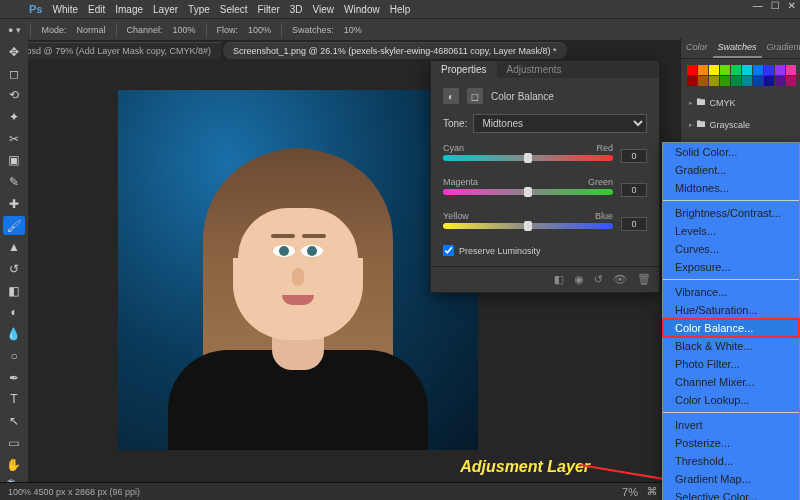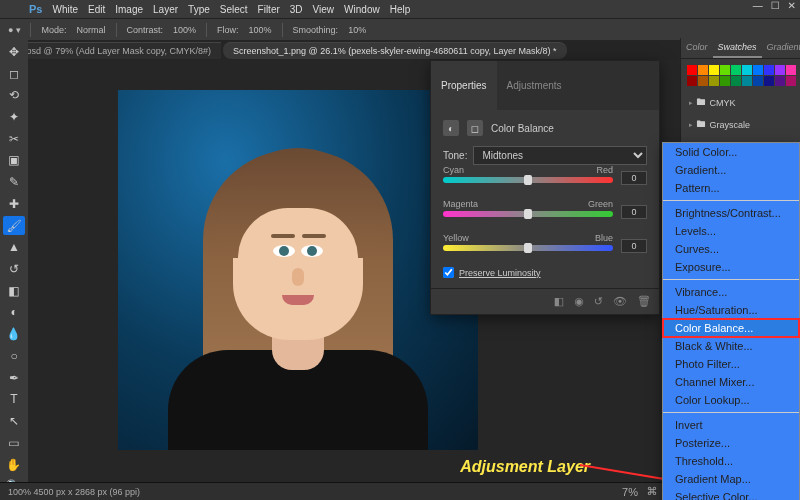--- a/index.html
+++ b/index.html
@@ -34,38 +34,38 @@
   .rpanel{position:absolute; right:0; top:38px; width:120px; bottom:18px; background:#3a3a3a; border-left:1px solid #222;}
   .rpanel .ptabs{display:flex; font-size:9px; color:#999; border-bottom:1px solid #222;font-style:italic;}
   .rpanel .ptabs div{padding:4px 5px;}
   .rpanel .ptabs .on{color:#ddd; border-bottom:2px solid #888;}
   .swatches{display:grid; grid-template-columns:repeat(10,1fr); gap:1px; padding:6px;}
   .sw{width:10px; height:10px;}
   .folder{padding:3px 8px; font-size:9px; color:#ccc; display:flex; align-items:center; gap:4px;}
   .folder::before{content:"▸"; font-size:7px; color:#888;}
   .props{position:absolute; top:60px; left:430px; width:230px; background:#383838; border:1px solid #222; box-shadow:0 4px 15px rgba(0,0,0,.5); z-index:5;}
   .props-tabs{display:flex; font-size:10px; background:#2f2f2f;}
-  .props-tabs div{padding:19px 10px; color:#888;}
+  .props-tabs div{padding:3px 10px; color:#888;}
   .props-tabs .on{color:#ddd; background:#383838;}
   .props-body{padding:10px 12px; font-size:10px; color:#ccc;}
   .props-title{display:flex; align-items:center; gap:8px; margin-bottom:10px;}
   .props-title .ico{width:16px;height:16px;background:#555;border-radius:2px;display:flex;align-items:center;justify-content:center;font-size:10px;}
-  .selrow{display:flex; align-items:center; gap:6px; }
+  .selrow{display:flex; align-items:center; gap:6px; margin-bottom:10px;}
   .selrow select{flex:1; background:#2a2a2a; border:1px solid #555; color:#ccc; font-size:10px; padding:2px 4px;}
   .srow{margin-bottom:8px;}
   .srow .lbls{display:flex; justify-content:space-between; font-size:9px; color:#aaa; margin-bottom:2px;}
   .srow .track{position:relative; height:14px;}
   .srow .grad{height:6px; border-radius:3px;}
   .g-cr{background:linear-gradient(90deg,#00cccc,#888,#ff3333);}
   .g-mg{background:linear-gradient(90deg,#ff33cc,#888,#33cc33);}
   .g-yb{background:linear-gradient(90deg,#ffee33,#888,#3355ff);}
   .srow .knob{position:absolute; top:-2px; left:50%; transform:translateX(-50%); width:8px; height:10px; background:#ddd; border-radius:2px;}
   .srow .val{width:26px; background:#2a2a2a; border:1px solid #555; color:#ccc; font-size:9px; text-align:center; padding:1px 0;}
   .sbox{display:flex; align-items:center; gap:8px;}
-  .chk{display:flex; align-items:center; gap:5px; margin-top:6px; font-size:9px;text-decoration:underline;}
+  .chk{display:flex; align-items:center; gap:5px; margin-top:6px; font-size:9px;}
   .chk input{width:11px;height:11px;}
   .props-foot{border-top:1px solid #222; padding:6px 8px; display:flex; justify-content:flex-end; gap:10px; color:#888; font-size:11px;}
   .ctx{position:absolute; right:0; top:142px; width:138px; background:#3b82f6; border:1px solid #888; box-shadow:0 4px 12px rgba(0,0,0,.5); z-index:10; font-size:11px; color:#222;}
   .ctx .mi{padding:3px 12px; cursor:default; white-space:nowrap;}
   .ctx .mi.hl{background:#2b7de1; color:#fff; outline:2px solid #ff2b2b; outline-offset:-1px;}
   .ctx hr{border:none; border-top:1px solid #ccc; margin:3px 0;}
   .statusbar{position:absolute; bottom:0; left:0; right:0; height:18px; background:#2f2f2f; border-top:1px solid #111; font-size:9px; color:#aaa; display:flex; align-items:center; padding:0 8px; justify-content:space-between;}
   .layerbtns{display:flex; gap:6px; align-items:center; font-size:11px; color:#aaa;}
   .layerbtns .b{width:16px;height:14px;display:flex;align-items:center;justify-content:center;}
   .layerbtns .b.adj{border:2px solid #ff2b2b; border-radius:50%; color:#ddd; font-size:10px;}
@@ -95,27 +95,27 @@
     <span>✕</span>
   </div>
 </div>
 
 <div class="optbar">
   <span>● ▾</span>
   <span class="sep"></span>
   <span>Mode:</span>
   <span>Normal</span>
   <span class="sep"></span>
-  <span>Contrast:</span>
+  <span>Channel:</span>
   <span>100%</span>
   <span class="sep"></span>
   <span>Flow:</span>
   <span>100%</span>
   <span class="sep"></span>
-  <span>Smoothing:</span>
+  <span>Swatches:</span>
   <span>10%</span>
 </div>
 
 <div class="tabs">
   <div class="tab">All.psd @ 79% (Add Layer Mask copy, CMYK/8#)</div>
   <div class="tab active">Screenshot_1.png @ 26.1% (pexels-skyler-ewing-4680611 copy, Layer Mask/8) *</div>
 </div>
 
 <div class="toolbox" id="toolbox">
     <div class="tool">✥</div>
@@ -274,21 +274,21 @@
     <span>◉</span>
     <span>↺</span>
     <span>👁</span>
     <span>🗑</span>
   </div>
 </div>
 
 <div class="ctx" id="ctxmenu">
     <div class="mi">Solid Color...</div>
     <div class="mi">Gradient...</div>
-    <div class="mi">Pattern...</div>
+    <div class="mi">Midtones...</div>
     <hr>
     <div class="mi">Brightness/Contrast...</div>
     <div class="mi">Levels...</div>
     <div class="mi">Curves...</div>
     <div class="mi">Exposure...</div>
     <hr>
     <div class="mi">Vibrance...</div>
     <div class="mi">Hue/Saturation...</div>
     <div class="mi hl">Color Balance...</div>
     <div class="mi">Black &amp; White...</div>

